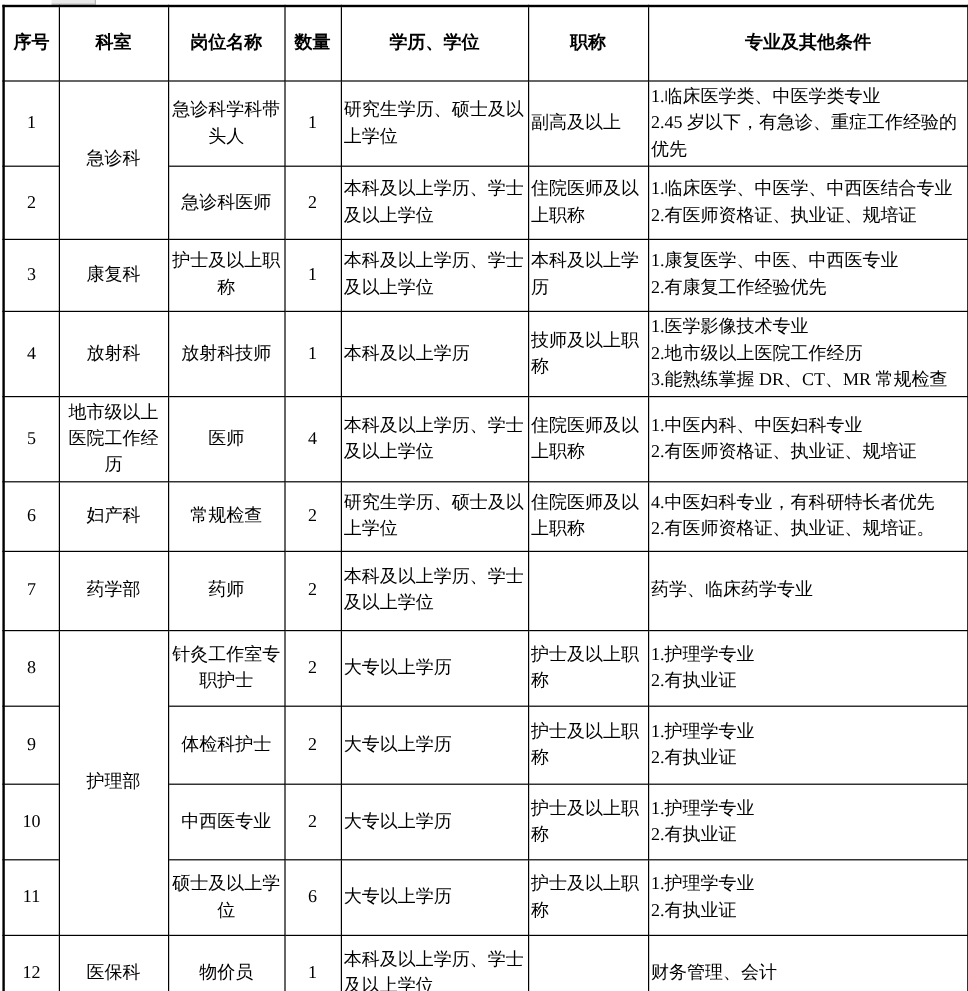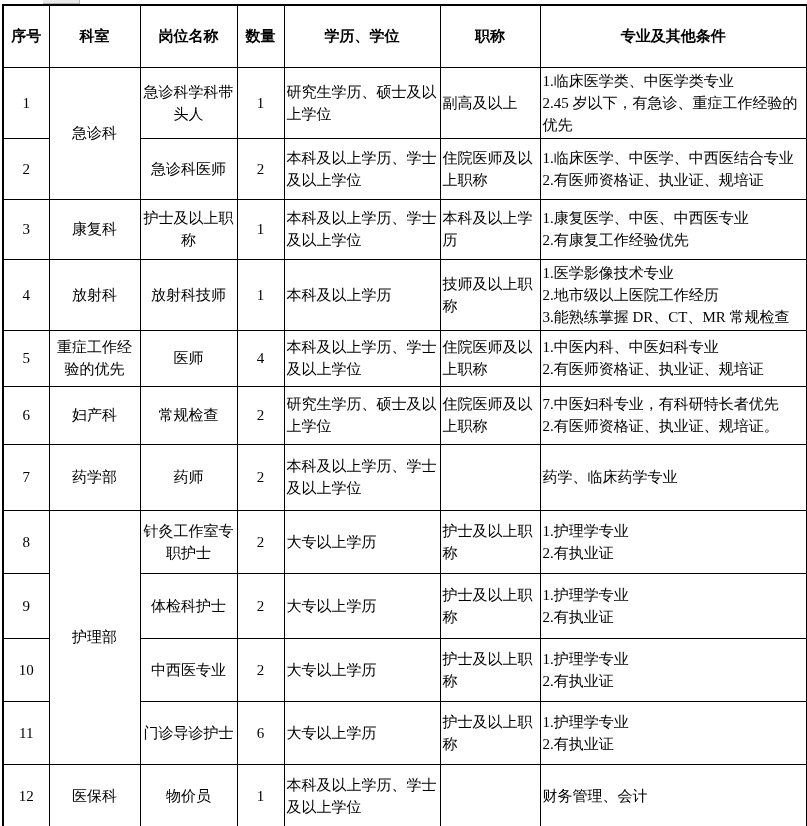--- a/index.html
+++ b/index.html
@@ -113,37 +113,37 @@
       <td class="c-center">1</td>
       <td class="c-left">本科及以上学历</td>
       <td class="c-left">技师及以上职称</td>
       <td class="c-left c-req">1.医学影像技术专业
 2.地市级以上医院工作经历
 3.能熟练掌握 DR、CT、MR 常规检查</td>
     </tr>
 
     <tr style="height:56px">
       <td class="c-center">5</td>
-      <td class="c-center">重症工作经验的优先</td>
+      <td class="c-center">地市级以上医院工作经历</td>
       <td class="c-center">医师</td>
       <td class="c-center">4</td>
       <td class="c-left">本科及以上学历、学士及以上学位</td>
       <td class="c-left">住院医师及以上职称</td>
       <td class="c-left c-req">1.中医内科、中医妇科专业
 2.有医师资格证、执业证、规培证</td>
     </tr>
 
     <tr style="height:58px">
       <td class="c-center">6</td>
       <td class="c-center">妇产科</td>
       <td class="c-center">常规检查</td>
       <td class="c-center">2</td>
       <td class="c-left">研究生学历、硕士及以上学位</td>
       <td class="c-left">住院医师及以上职称</td>
-      <td class="c-left c-req">7.中医妇科专业，有科研特长者优先
+      <td class="c-left c-req">4.中医妇科专业，有科研特长者优先
 2.有医师资格证、执业证、规培证。</td>
     </tr>
 
     <tr style="height:66px">
       <td class="c-center">7</td>
       <td class="c-center">药学部</td>
       <td class="c-center">药师</td>
       <td class="c-center">2</td>
       <td class="c-left">本科及以上学历、学士及以上学位</td>
       <td class="c-left"></td>
@@ -176,21 +176,21 @@
       <td class="c-center">中西医专业</td>
       <td class="c-center">2</td>
       <td class="c-left">大专以上学历</td>
       <td class="c-left">护士及以上职称</td>
       <td class="c-left c-req">1.护理学专业
 2.有执业证</td>
     </tr>
 
     <tr style="height:63px">
       <td class="c-center">11</td>
-      <td class="c-center">门诊导诊护士</td>
+      <td class="c-center">硕士及以上学位</td>
       <td class="c-center">6</td>
       <td class="c-left">大专以上学历</td>
       <td class="c-left">护士及以上职称</td>
       <td class="c-left c-req">1.护理学专业
 2.有执业证</td>
     </tr>
 
     <tr style="height:65px">
       <td class="c-center">12</td>
       <td class="c-center">医保科</td>

